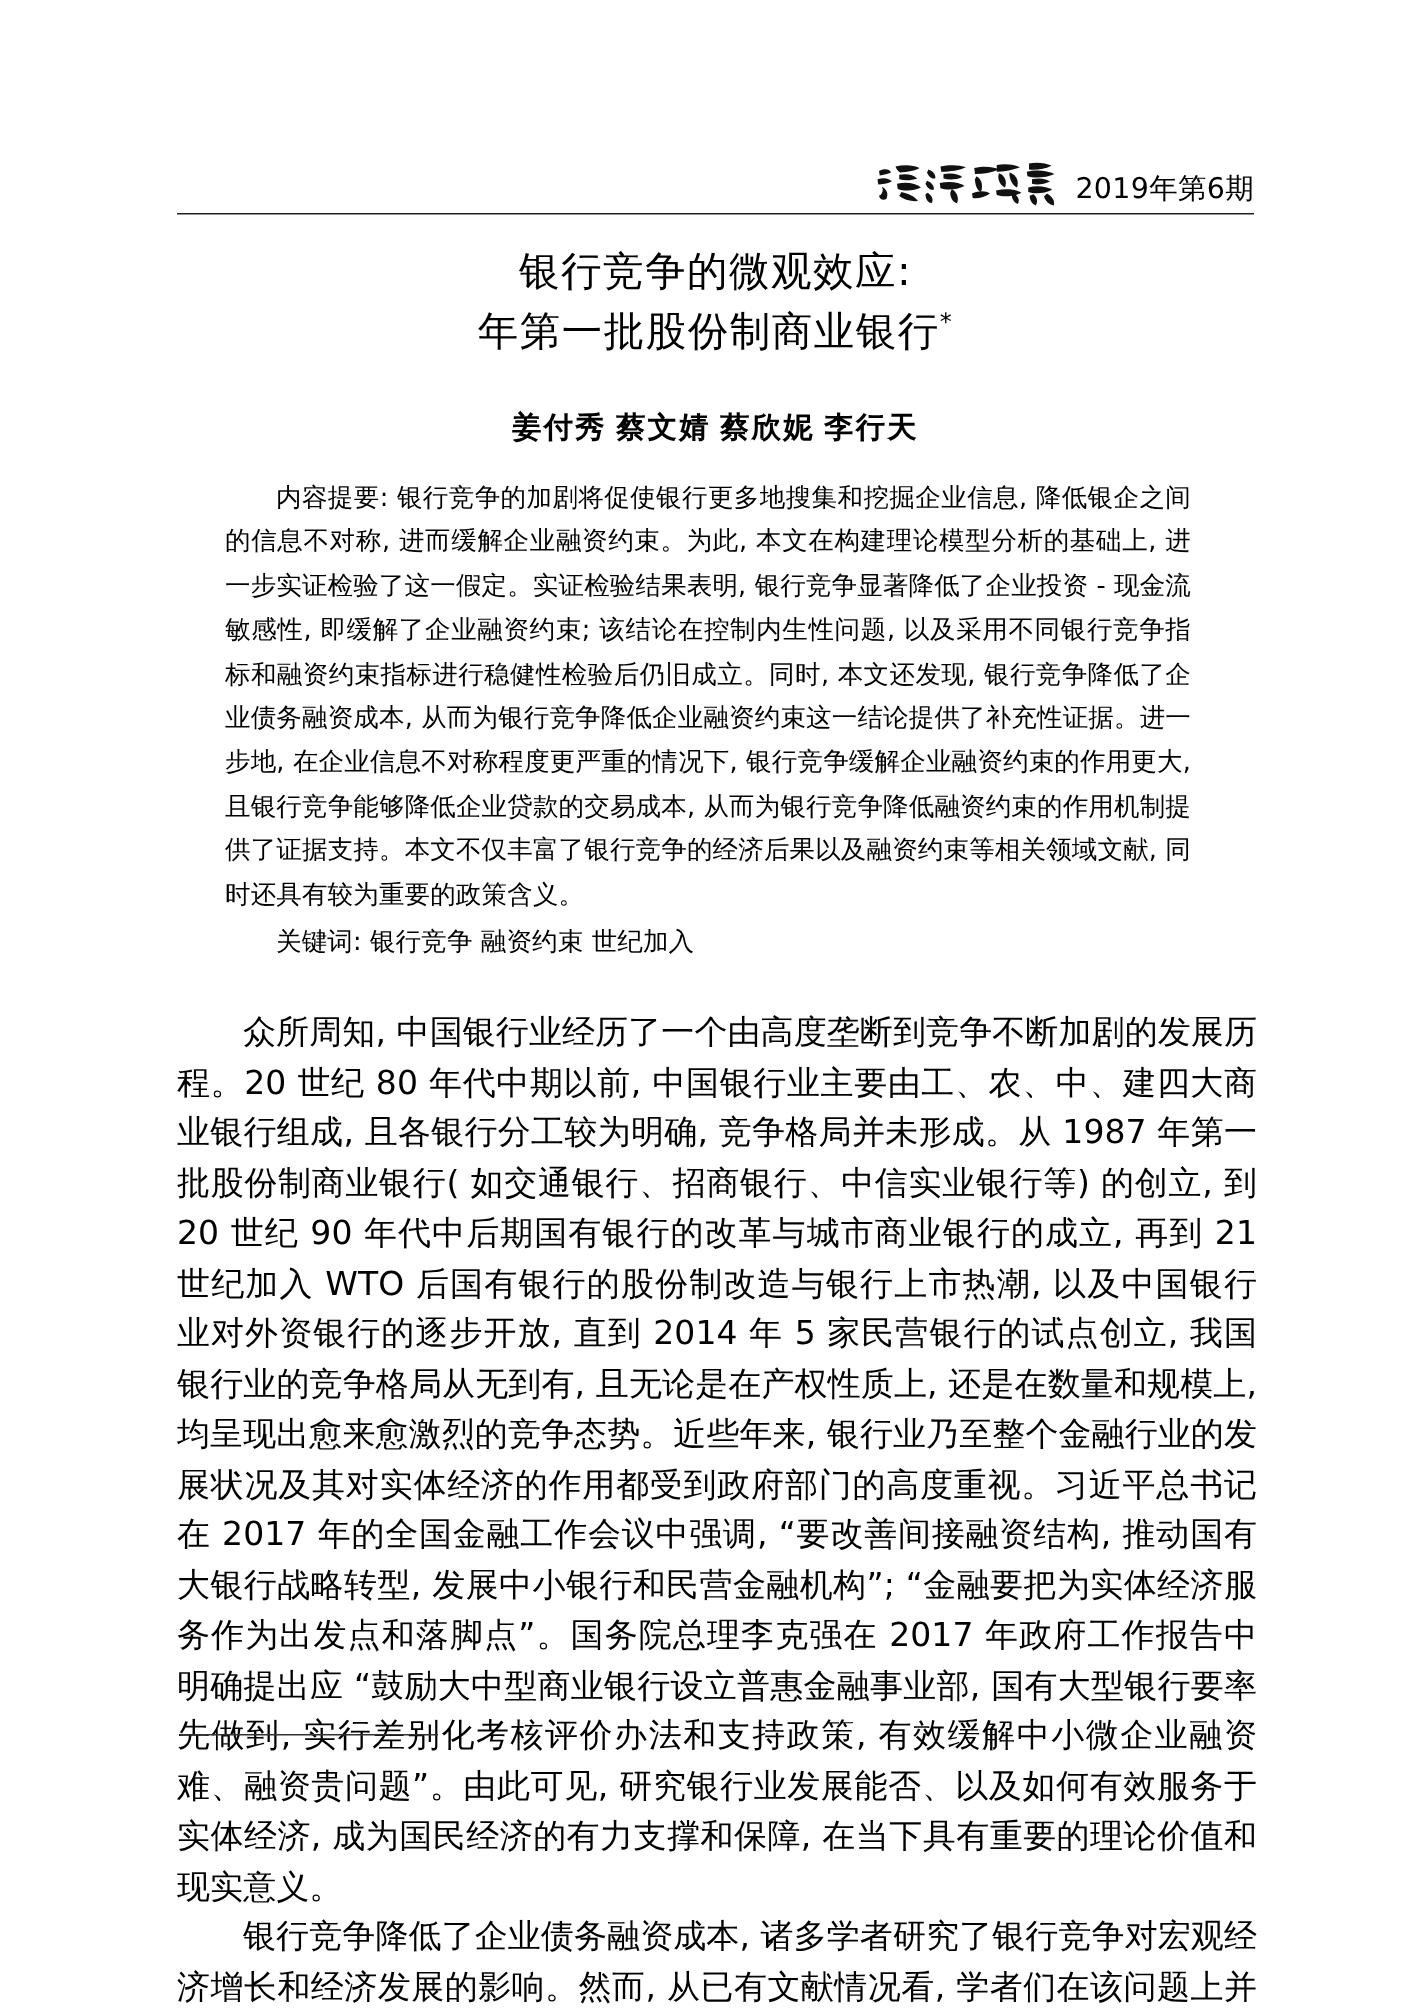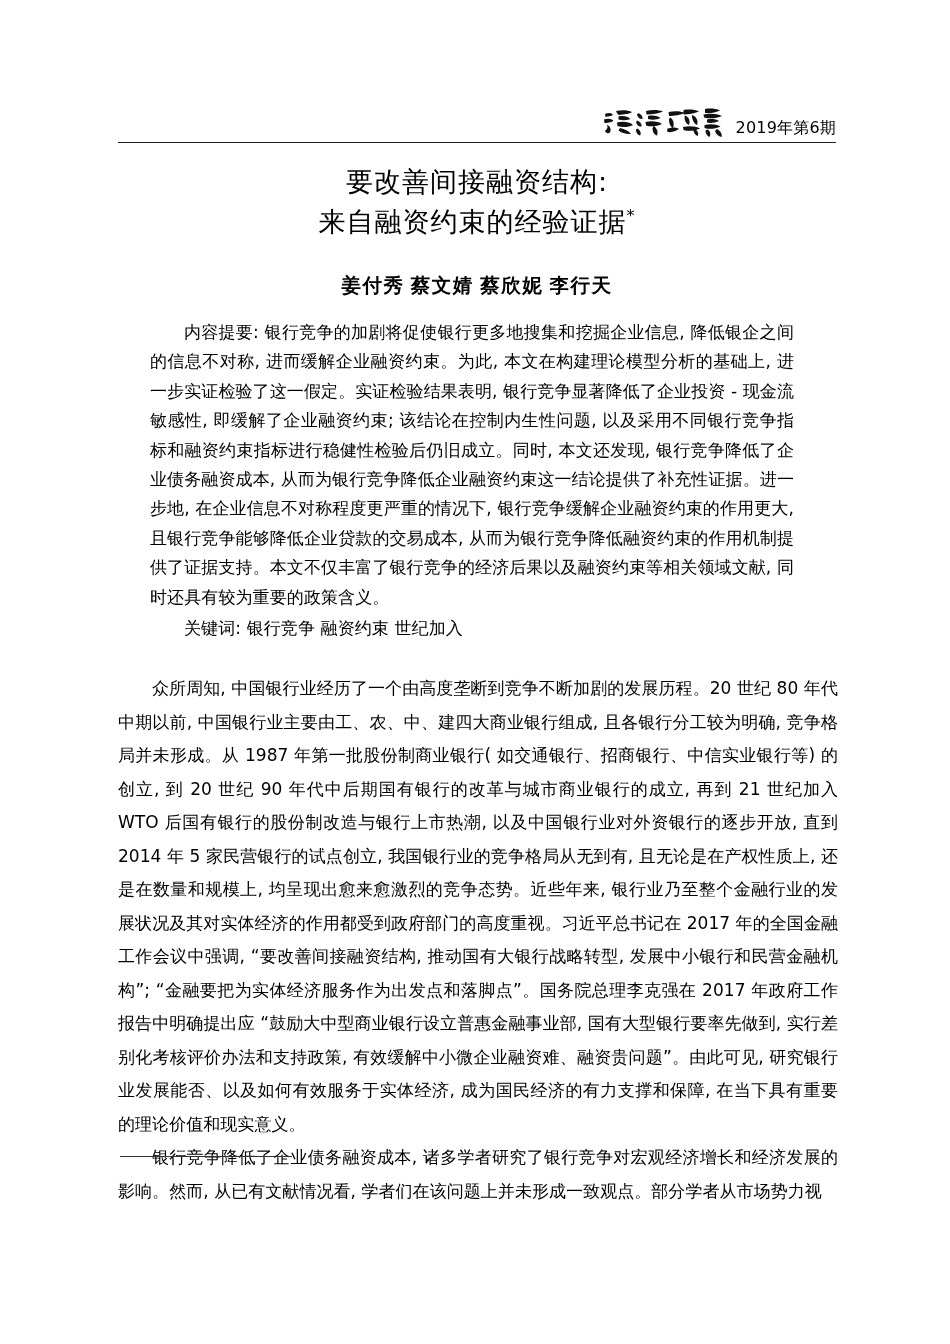--- a/index.html
+++ b/index.html
@@ -39,21 +39,21 @@
     justify-content: flex-end;
     gap: 6px;
     height: 40px;
   }
   .journal-logo {
     display: block;
     width: 128px;
     height: 34px;
   }
   .issue-line {
-    font-size: 16px;
+    font-size: 19px;
     line-height: 1;
     letter-spacing: 0.2px;
     padding-bottom: 2px;
     white-space: nowrap;
   }
   .masthead-rule {
     position: absolute;
     left: 0;
     top: 44px;
     width: 718px;
@@ -131,21 +131,21 @@
 
   
   .body-block {
     position: absolute;
     left: 118px;
     top: 672px;
     width: 720px;
   }
   .body-para {
     margin: 0;
-    font-size: 17px;
+    font-size: 22px;
     line-height: 33.5px;
     text-align: justify;
     text-justify: inter-ideograph;
     text-indent: 2em;
     letter-spacing: 0.05px;
   }
   .body-para + .body-para {
     margin-top: 0;
   }
 
@@ -202,22 +202,22 @@
           <path d="M230 50 C237 54 241 60 239 66 C233 65 228 60 226 54 Z"></path>
         </g>
       </svg>
       <span class="issue-line">2019年第6期</span>
     </div>
     <div class="masthead-rule"></div>
   </div>
 
   <div class="title-block">
     <h1 class="article-title">
-      <span class="title-line">要改善间接融资结构:</span>
-      <span class="title-line"><span>来自融资约束的经验证据</span><sup class="footnote-star">*</sup></span>
+      <span class="title-line">银行竞争的微观效应:</span>
+      <span class="title-line"><span>年第一批股份制商业银行</span><sup class="footnote-star">*</sup></span>
     </h1>
     <p class="authors">姜付秀 蔡文婧 蔡欣妮 李行天</p>
   </div>
 
   <div class="abstract-block">
     <p class="abstract-text">内容提要: 银行竞争的加剧将促使银行更多地搜集和挖掘企业信息, 降低银企之间的信息不对称, 进而缓解企业融资约束。为此, 本文在构建理论模型分析的基础上, 进一步实证检验了这一假定。实证检验结果表明, 银行竞争显著降低了企业投资 - 现金流敏感性, 即缓解了企业融资约束; 该结论在控制内生性问题, 以及采用不同银行竞争指标和融资约束指标进行稳健性检验后仍旧成立。同时, 本文还发现, 银行竞争降低了企业债务融资成本, 从而为银行竞争降低企业融资约束这一结论提供了补充性证据。进一步地, 在企业信息不对称程度更严重的情况下, 银行竞争缓解企业融资约束的作用更大, 且银行竞争能够降低企业贷款的交易成本, 从而为银行竞争降低融资约束的作用机制提供了证据支持。本文不仅丰富了银行竞争的经济后果以及融资约束等相关领域文献, 同时还具有较为重要的政策含义。</p>
     <p class="keywords-text">关键词: 银行竞争 融资约束 世纪加入</p>
   </div>
 
 

